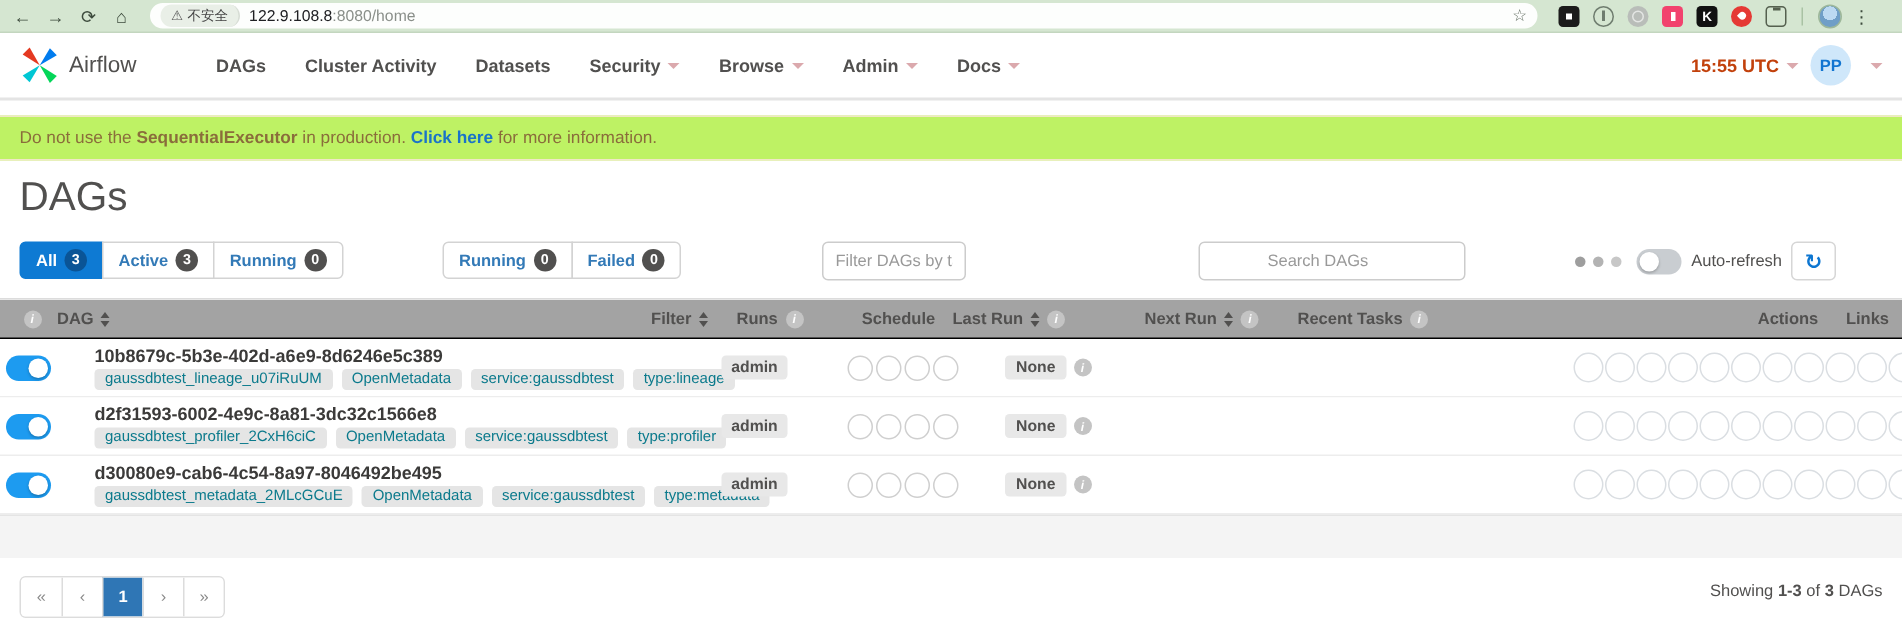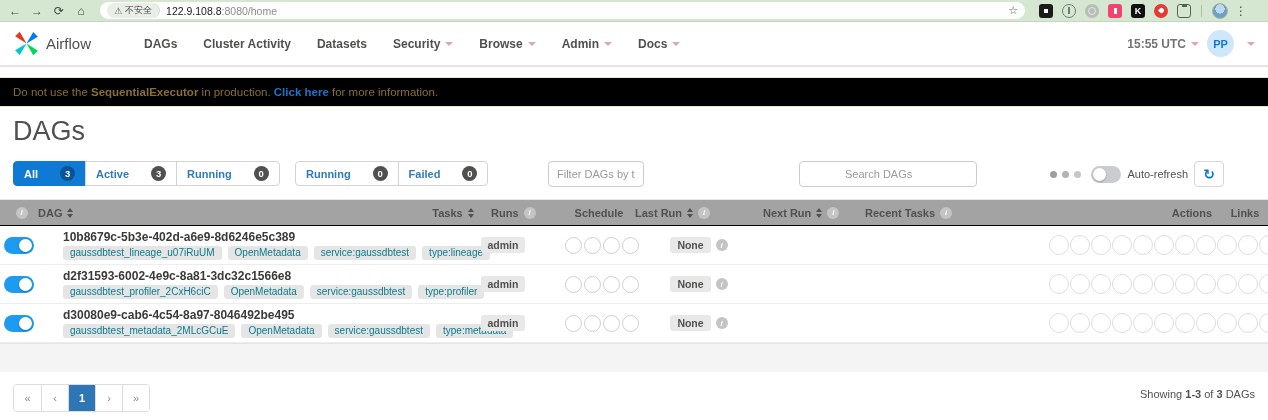--- a/index.html
+++ b/index.html
@@ -42,41 +42,41 @@
   
   .navbar { height:45px; background:#fff; display:flex; align-items:center; padding:0 13px;
     border-bottom:2px solid #e4e4e4; }
   .brand { display:flex; align-items:center; gap:6px; margin-right:40px; }
   .brand-label { font-size:15px; color:#51504f;text-align:center; }
   .nav-menu { display:flex; align-items:center; }
   .nav-item { padding:0 13px; font-size:12px; font-weight:600; color:#51504f; cursor:pointer; display:flex; align-items:center; }
   .caret { display:inline-block; width:0; height:0; border-left:4px solid transparent;
     border-right:4px solid transparent; border-top:4px solid #dba9ad; margin-left:5px; }
   .nav-right { margin-left:auto; display:flex; align-items:center; gap:8px; }
-  .clock { font-size:12px; font-weight:600; color:#737373; display:flex; align-items:center; }
+  .clock { font-size:12px; font-weight:600; color:#c2410c; display:flex; align-items:center; }
   .user-avatar { width:27px; height:27px; border-radius:50%; background:#cfe7fa; color:#1275d1;
     font-size:11px; font-weight:bold; display:flex; align-items:center; justify-content:center; }
 
   
-  .banner { margin-top:10px; height:30px; background:#000000; border-top:1px solid #f1e7c6;
+  .banner { margin-top:10px; height:30px; background:#bef264; border-top:1px solid #f1e7c6;
     border-bottom:1px solid #f1e7c6; display:flex; align-items:center; padding:0 13px;
     font-size:11.5px; color:#8a6d3b; }
   .banner b { font-weight:bold; }
   .banner .blink { color:#1a73c9; font-weight:bold; cursor:pointer; }
 
   
   .page-title { font-size:27px; font-weight:400; color:#51504f; margin:8px 0 0 13px; line-height:32px; }
 
   
   .filter-bar { position:relative; height:26px; margin-top:14px; }
   .btn-grp { position:absolute; top:0; display:flex; }
   .grp-states { left:13px; } .grp-runs { left:295px; }
   .filter-btn { height:25px; background:#fff; border:1px solid #d3d3d3; margin-left:-1px;
     padding:0 10px; font-size:11px; font-weight:600; color:#337ab7; display:flex; align-items:center;
-    gap:22px; cursor:pointer; font-family:inherit; }
+    gap:5px; cursor:pointer; font-family:inherit; }
   .filter-btn:first-child { border-radius:4px 0 0 4px; margin-left:0; }
   .filter-btn:last-child { border-radius:0 4px 4px 0; }
   .filter-btn.active { background:#0e7ad3; border-color:#0e7ad3; color:#fff; }
   .count-badge { min-width:15px; height:15px; border-radius:8px; background:#51504f; color:#fff;
     font-size:9.5px; font-weight:bold; display:inline-flex; align-items:center; justify-content:center; padding:0 4px; }
   .filter-btn.active .count-badge { background:#0a5496; }
   .txt-input { position:absolute; top:0; height:26px; border:1px solid #ccc; border-radius:4px;
     font-size:11px; padding:0 8px; color:#333; font-family:inherit; }
   .txt-input::placeholder { color:#999; }
   .tag-input { left:548px; width:96px; }
@@ -277,21 +277,21 @@
 <div class="dag-table">
   <div class="thead">
       <div class="th c0">
         <i class="info-icon"></i>
       </div>
       <div class="th c1">
         <span>DAG</span>
         <i class="sort-icon"></i>
       </div>
       <div class="th c2">
-        <span>Tasks</span>
+        <span>Filter</span>
         <i class="sort-icon"></i>
       </div>
       <div class="th c3">
         <span>Runs</span>
         <i class="info-icon"></i>
       </div>
       <div class="th c4">
         <span>Schedule</span>
       </div>
       <div class="th c5">

